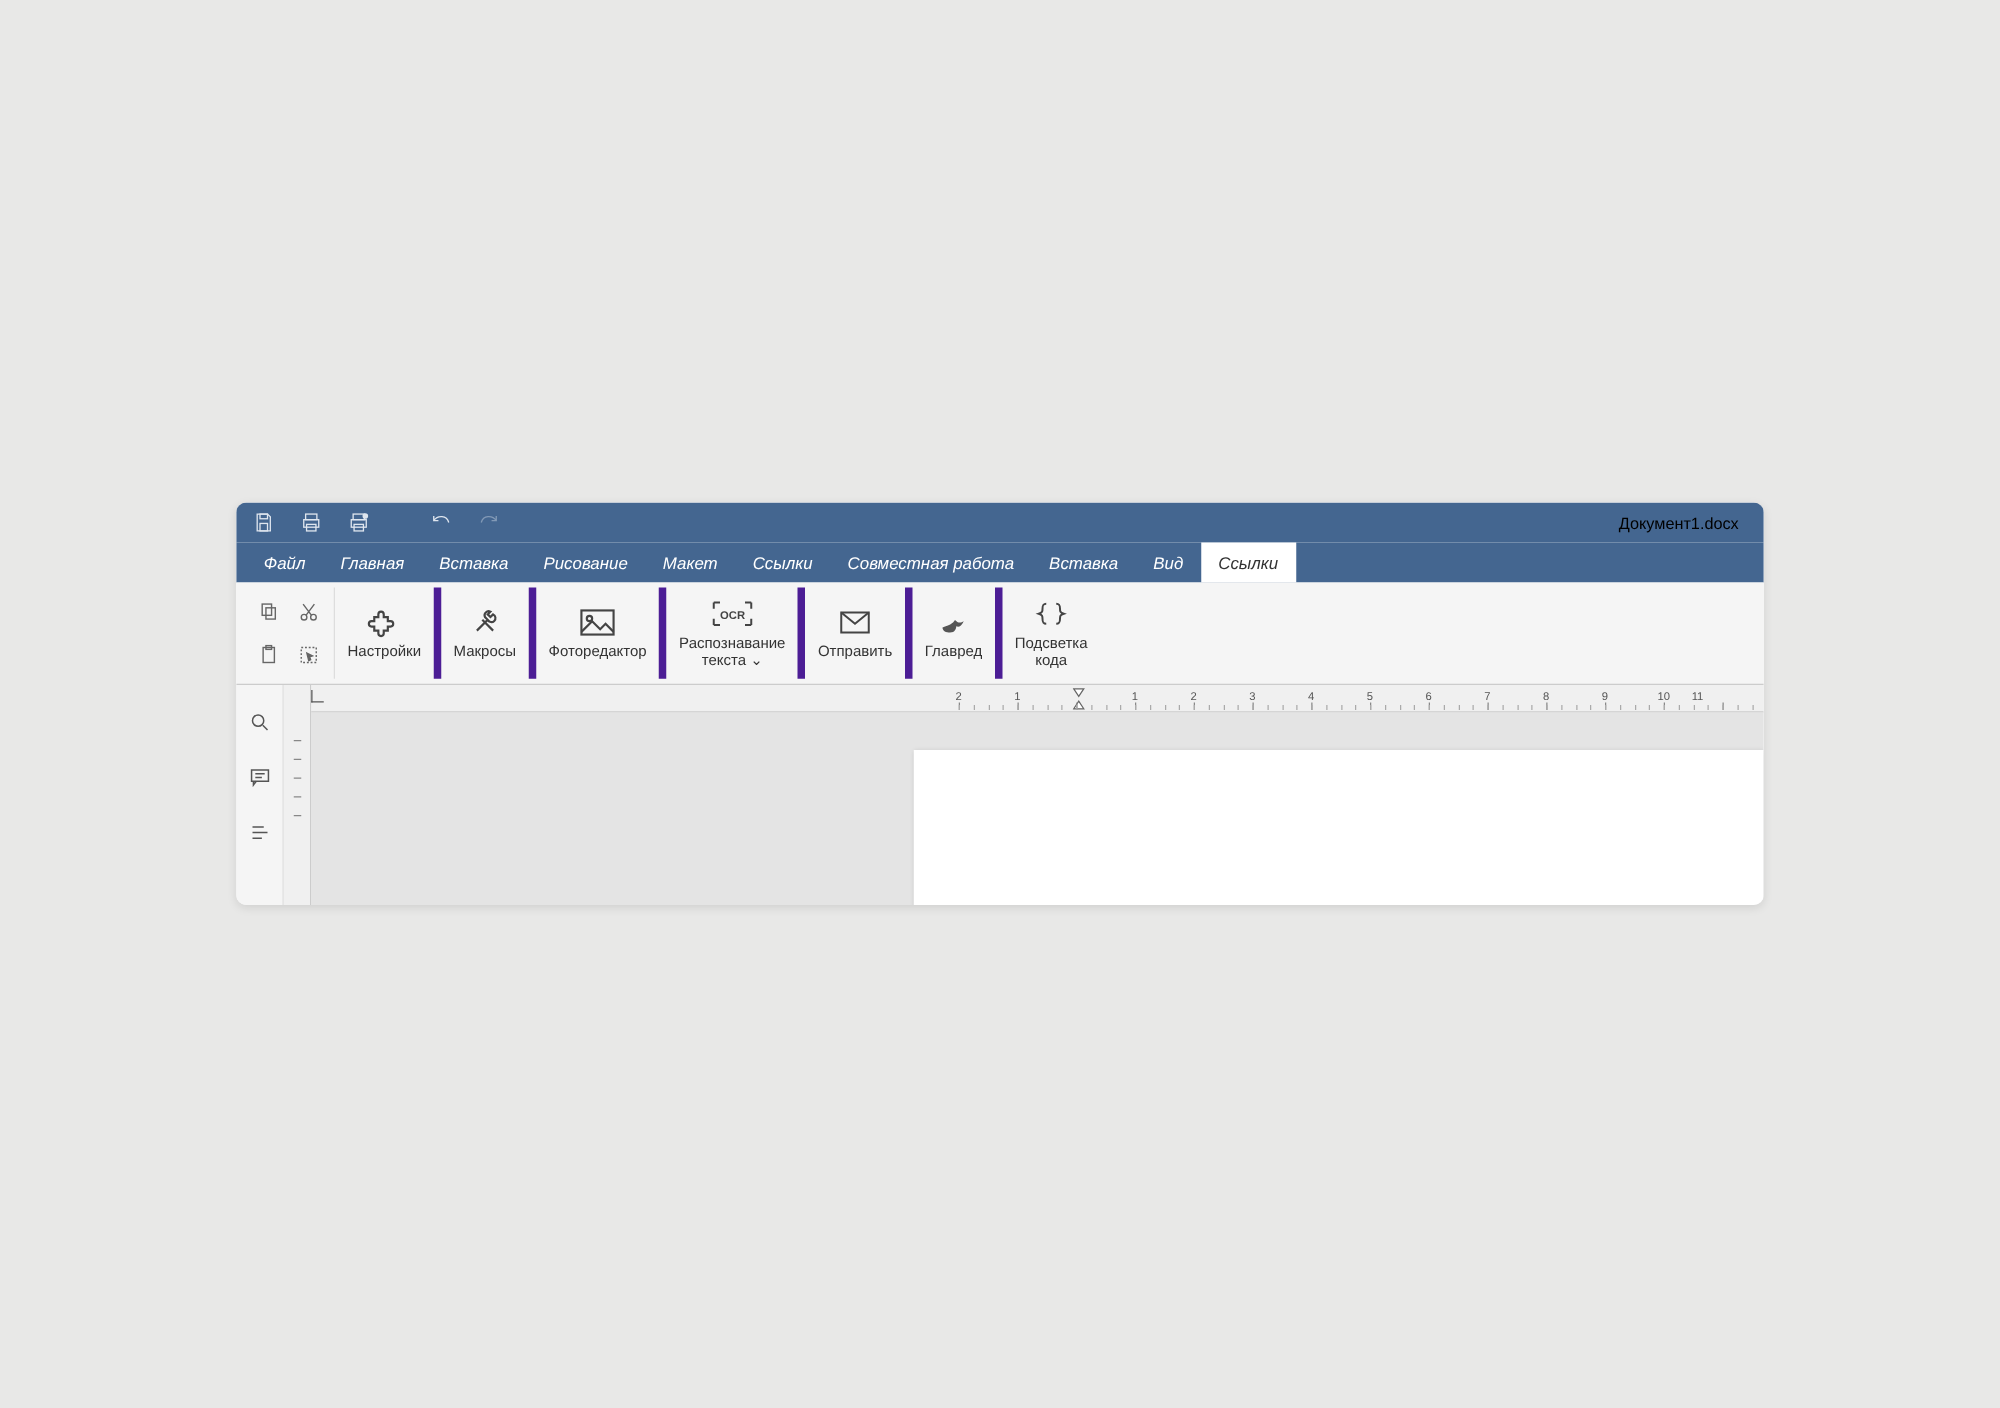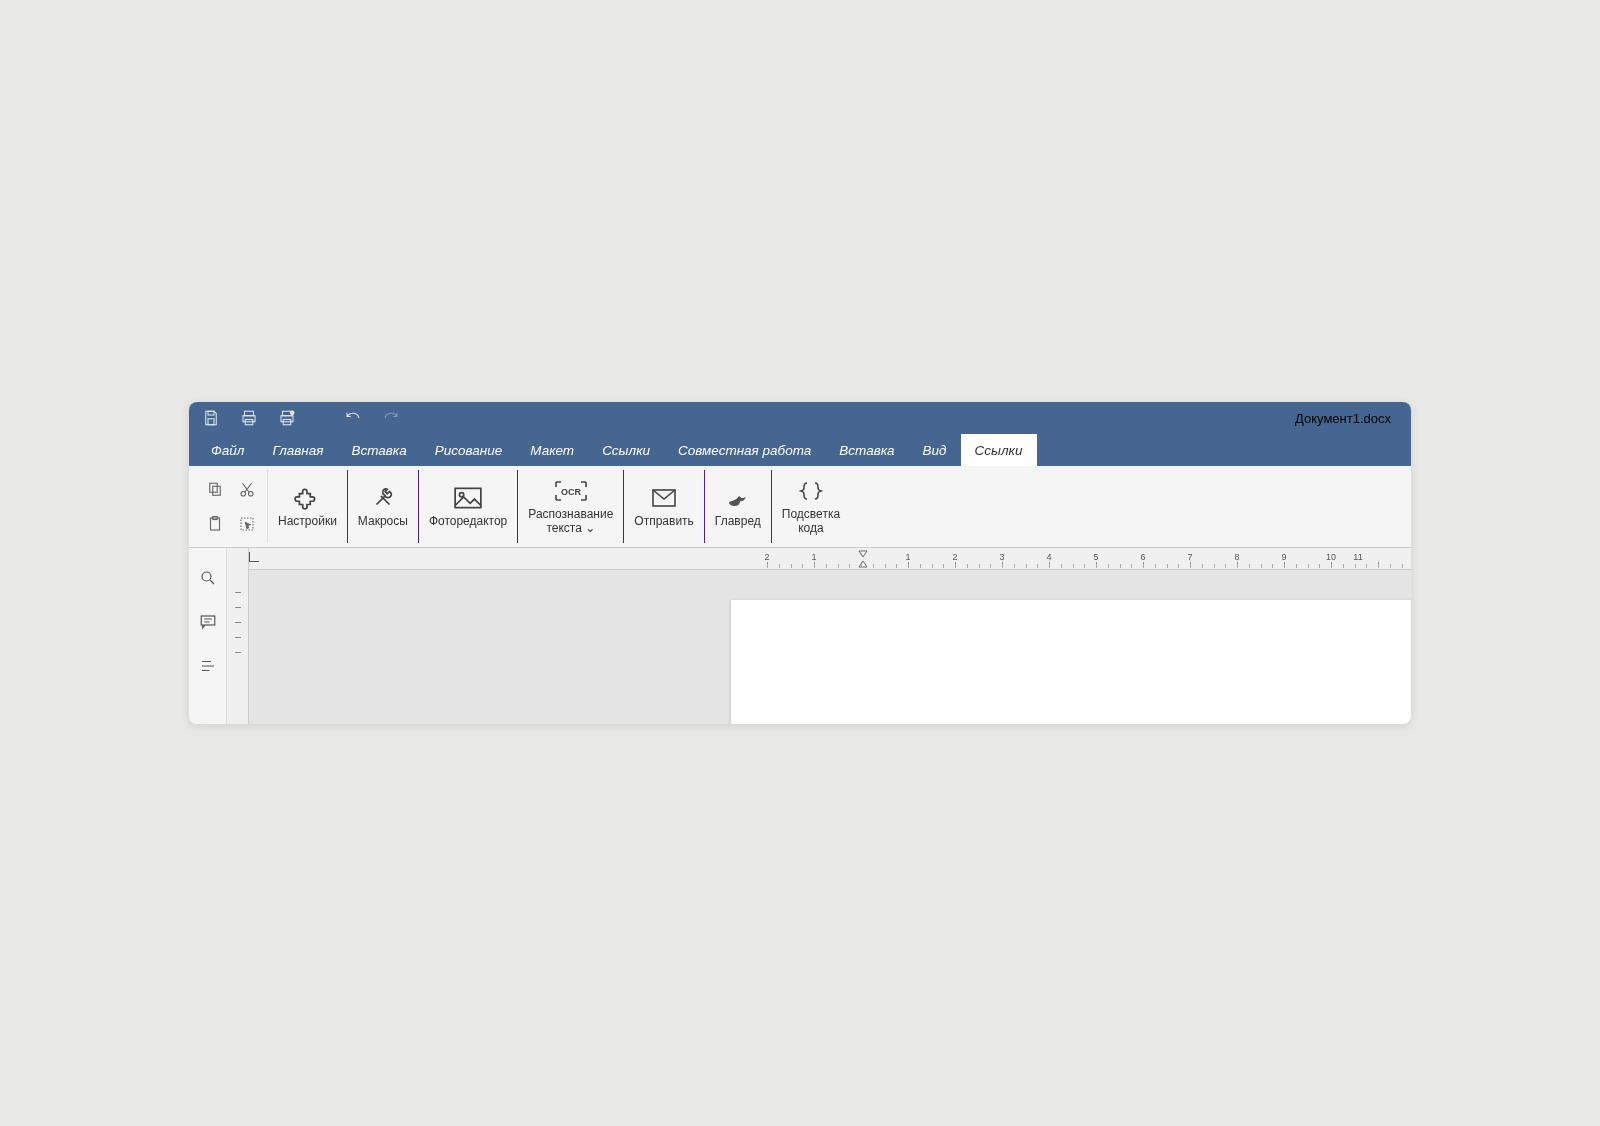--- a/index.html
+++ b/index.html
@@ -20,21 +20,21 @@
 .qbtn { width: 20px; height: 20px; display: flex; align-items: center; justify-content: center; cursor: pointer; }
 .qbtn svg { width: 18px; height: 18px; stroke: #dfe6ef; fill: none; stroke-width: 1.4; }
 
 
 .menubar { height: 32px; background: #446690; display: flex; align-items: stretch; padding: 0 8px; font-style: italic; }
 .menubar .mitem { color: #fff; padding: 0 14px; display: flex; align-items: center; cursor: pointer; font-size: 13.5px; }
 .menubar .mitem.active { background: #fff; color: #333; }
 
 
 .ribbon { height: 82px; background: #f5f5f5; border-bottom: 1px solid #ccc; display: flex; align-items: stretch; padding: 4px 6px; }
-.ribbon-group { display: flex; flex-direction: column; align-items: center; justify-content: center; padding: 0 10px; border-right: 1px solid #4c1d95; cursor: pointer; }
+.ribbon-group { display: flex; flex-direction: column; align-items: center; justify-content: center; padding: 0 10px; border-right: 6px solid #4c1d95; cursor: pointer; }
 .ribbon-group:last-child { border-right: none; }
 .ribbon-group .ricon { height: 26px; display: flex; align-items: center; justify-content: center; margin-bottom: 4px; }
 .ribbon-group .ricon svg { stroke: #444; fill: none; stroke-width: 1.6; }
 .ribbon-group .rlabel { font-size: 12px; color: #333; text-align: center; line-height: 1.15; white-space: pre-line; }
 .small-tools { display: grid; grid-template-columns: 24px 24px; grid-template-rows: 28px 28px; gap: 6px 8px; padding: 6px 8px; border-right: 1px solid #ddd; align-content: center; }
 .small-tools .sbtn { display:flex; align-items:center; justify-content:center; cursor:pointer;}
 .small-tools svg { width: 18px; height: 18px; stroke: #666; fill: none; stroke-width: 1.5; }
 
 
 .docwrap { flex: 1; display: flex; background: #eee; overflow: hidden; }

